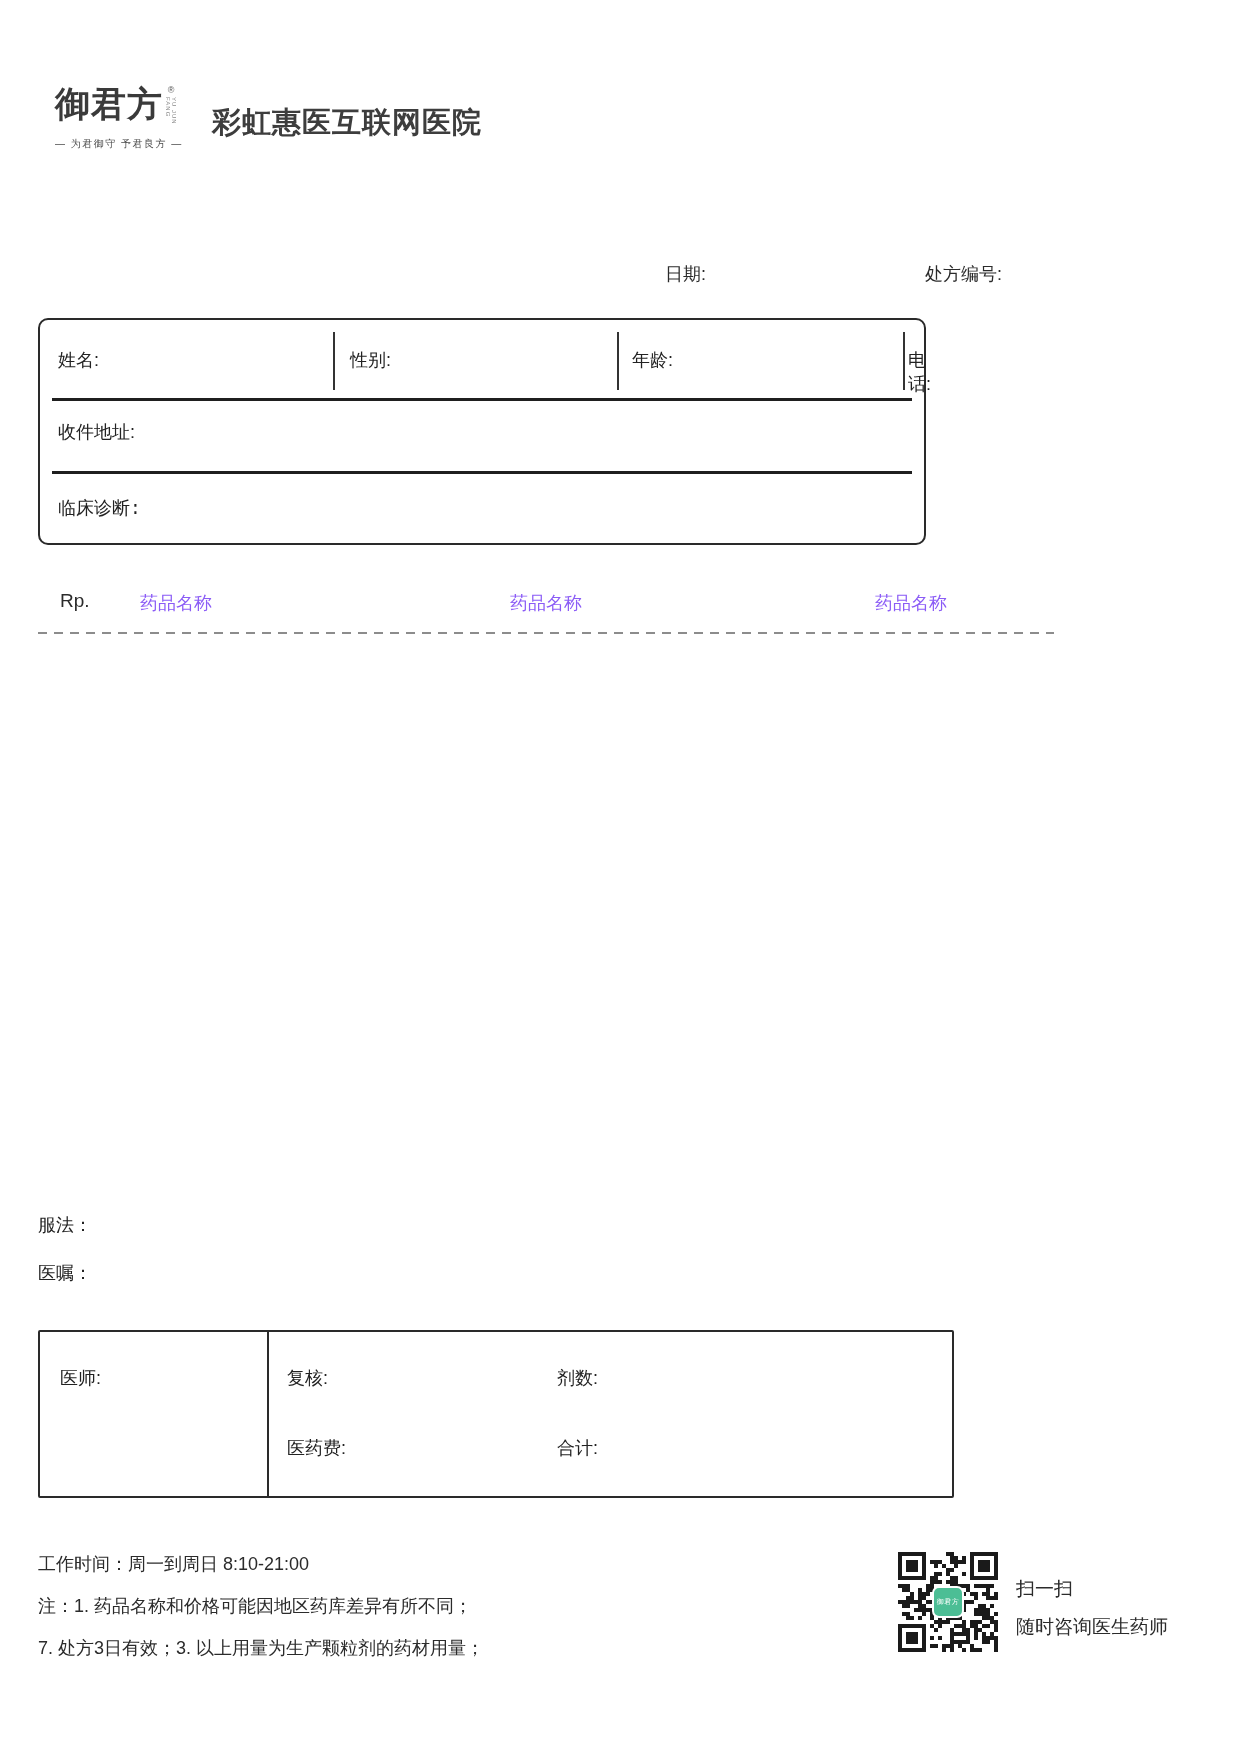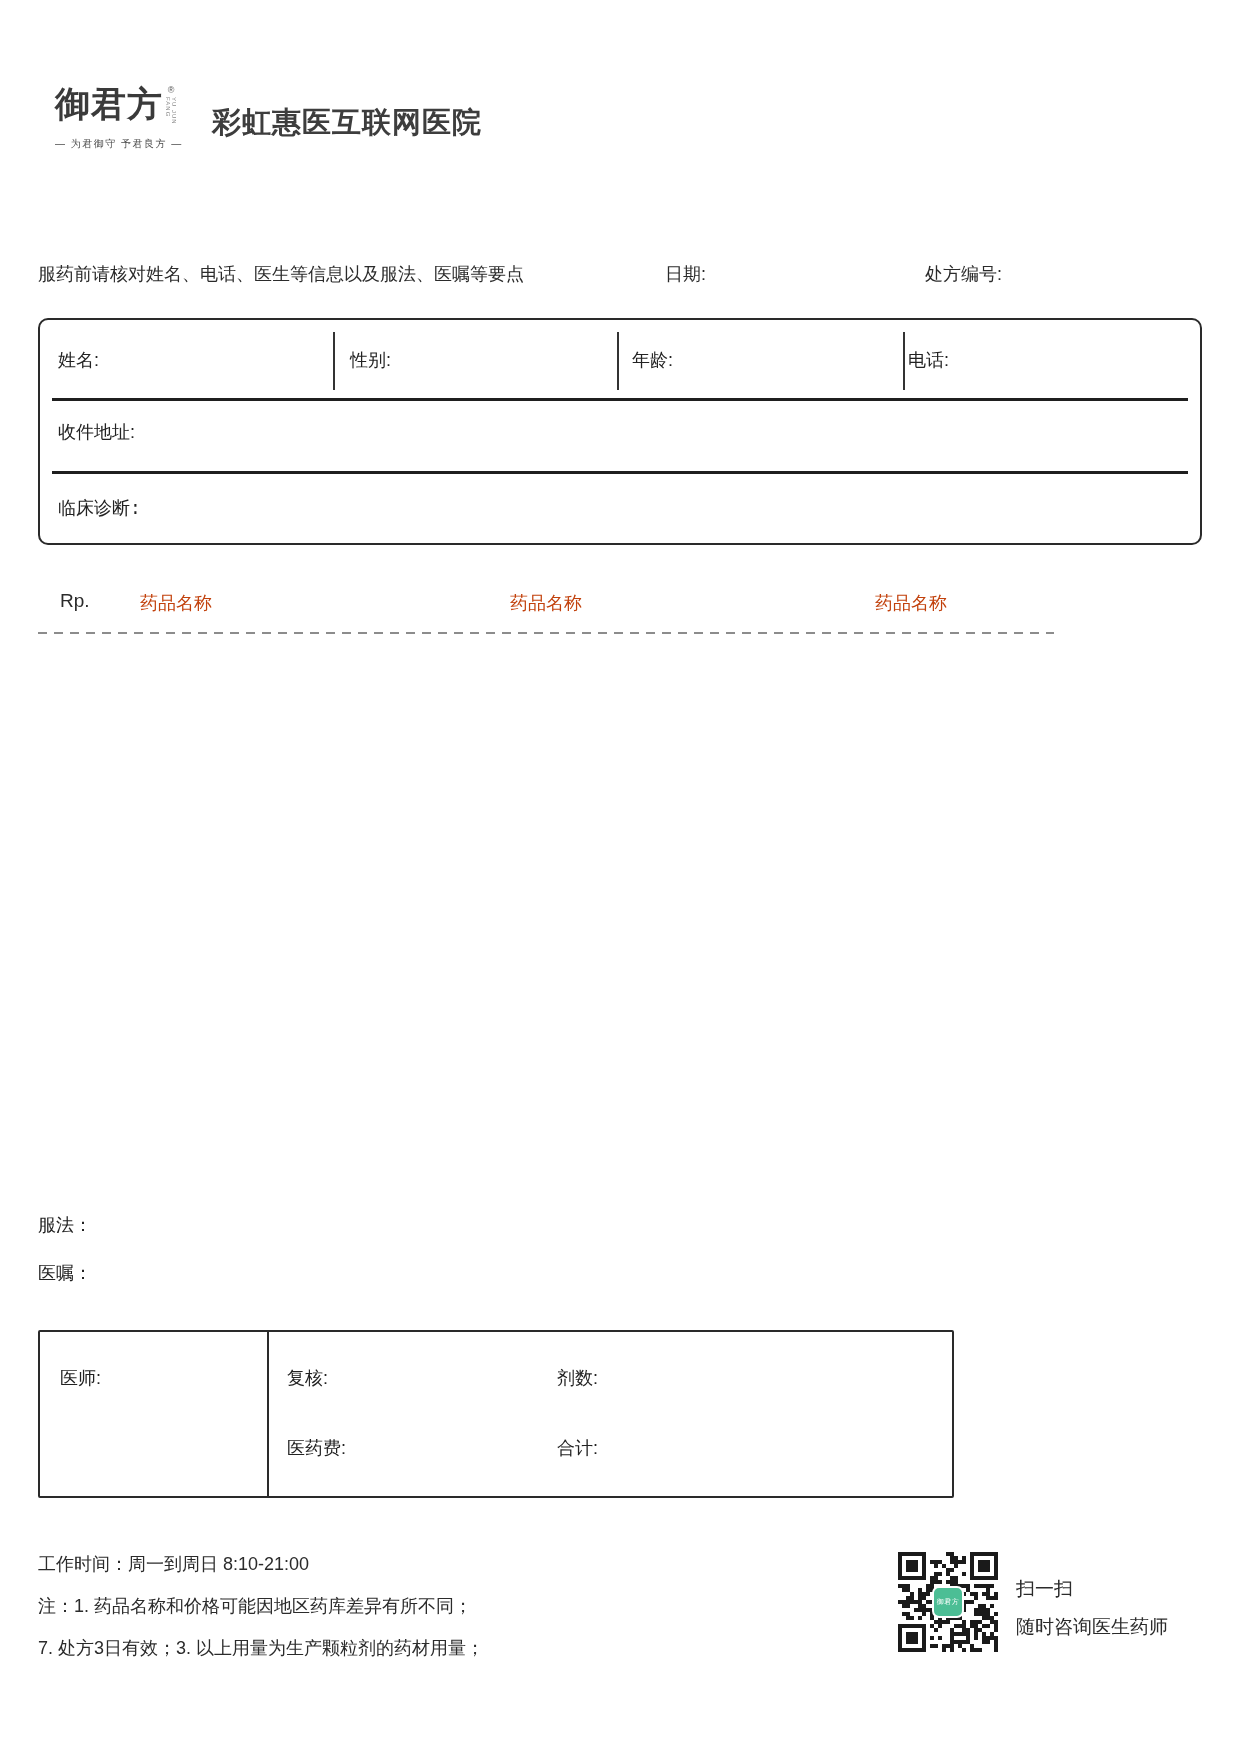--- a/index.html
+++ b/index.html
@@ -16,41 +16,41 @@
   .logo-tagline{margin-top:6px;font-size:10px;letter-spacing:1.5px;color:#4a4a4a;white-space:nowrap;}
   .hospital-title{position:absolute;left:212px;top:103px;margin:0;font-size:29px;font-weight:bold;letter-spacing:1px;color:#3d3d3d;white-space:nowrap;}
 
   
   .notice-row{position:absolute;left:0;top:262px;width:1240px;height:30px;font-size:18px;color:#2b2b2b;}
   .notice-reminder{position:absolute;left:38px;top:0;}
   .notice-date{position:absolute;left:665px;top:0;}
   .notice-rx{position:absolute;left:925px;top:0;}
 
   
-  .patient-box{position:absolute;left:38px;top:318px;width:1164px;height:227px;border:2.5px solid #2a2a2a;border-radius:10px;box-sizing:border-box;padding-left:44px;}
+  .patient-box{position:absolute;left:38px;top:318px;width:888px;height:227px;border:2.5px solid #2a2a2a;border-radius:10px;box-sizing:border-box;padding-left:44px;}
   .pb-row1{position:absolute;left:0;top:0;width:100%;height:78px;}
   .pb-cell-label{position:absolute;top:28px;font-size:18px;color:#222;}
   .pb-name{left:18px;}
   .pb-gender{left:310px;}
   .pb-age{left:592px;}
   .pb-phone{left:868px;}
   .pb-vdiv{position:absolute;top:12px;width:1.5px;height:58px;background:#333;}
   .pb-vdiv1{left:293px;}
   .pb-vdiv2{left:577px;}
   .pb-vdiv3{left:863px;}
   .pb-hline{position:absolute;left:12px;right:12px;height:2.5px;background:#1f1f1f;}
   .pb-hline1{top:78px;}
   .pb-hline2{top:151px;}
   .pb-address{position:absolute;left:18px;top:100px;font-size:18px;color:#222;}
   .pb-diagnosis{position:absolute;left:18px;top:176px;font-size:18px;color:#222;font-family:Liberation Mono, monospace;}
 
   
   .rp-row{position:absolute;left:38px;top:590px;width:1016px;height:32px;}
   .rp-label{position:absolute;left:22px;top:0;font-size:19px;color:#2b2b2b;}
-  .drug-col{position:absolute;top:1px;font-size:18px;color:#c2410c;}
+  .drug-col{position:absolute;top:1px;font-size:18px;color:#8b5cf6;}
   .drug-col1{left:102px;}
   .drug-col2{left:472px;}
   .drug-col3{left:837px;}
   .dashed-line{position:absolute;left:38px;top:632px;width:1016px;height:2px;
     background:repeating-linear-gradient(to right,#8c8c8c 0 9px,transparent 9px 16px);}
 
   
   .usage-label{position:absolute;left:38px;top:1213px;font-size:18px;color:#222;}
   .advice-label{position:absolute;left:38px;top:1261px;font-size:18px;color:#222;}
 
@@ -88,21 +88,20 @@
       <span class="logo-side">
         <span class="logo-reg">®</span>
         <span class="logo-vert">YU JUN FANG</span>
       </span>
     </div>
     <div class="logo-tagline">— 为君御守 予君良方 —</div>
   </div>
   <h1 class="hospital-title">彩虹惠医互联网医院</h1>
 
   <div class="notice-row">
-    <span class="notice-reminder">服药前请核对姓名、电话、医生等信息以及服法、医嘱等要点</span>
     <span class="notice-date">日期:</span>
     <span class="notice-rx">处方编号:</span>
   </div>
 
   <div class="patient-box">
     <div class="pb-row1">
       <span class="pb-cell-label pb-name">姓名:</span>
       <span class="pb-cell-label pb-gender">性别:</span>
       <span class="pb-cell-label pb-age">年龄:</span>
       <span class="pb-cell-label pb-phone">电话:</span>

